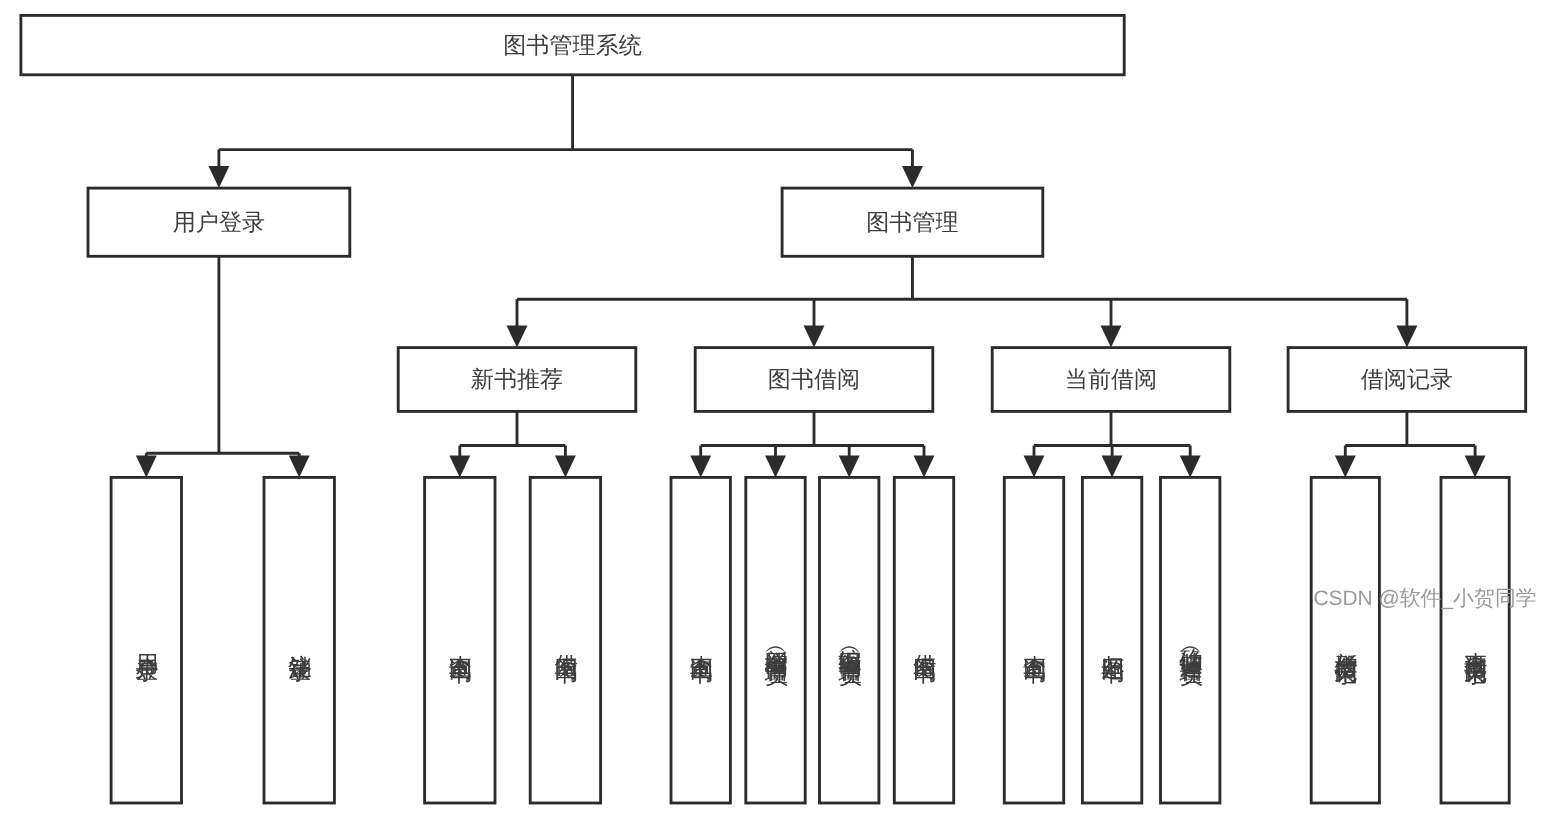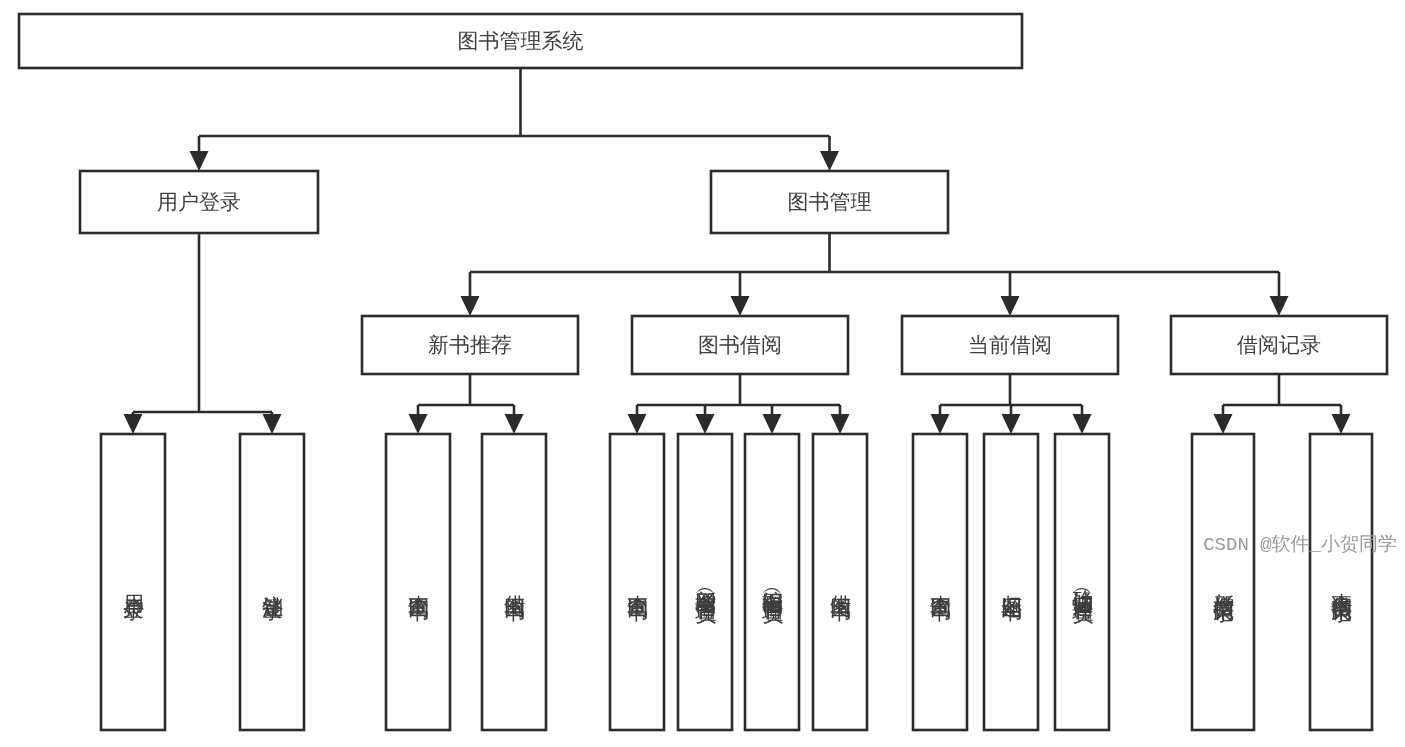--- a/index.html
+++ b/index.html
@@ -57,21 +57,21 @@
     line-height: 1.12;
     color: #3d3d3d;
     letter-spacing: 2px;
     white-space: nowrap;
     text-align: center;
   }
   .watermark {
     position: absolute;
     right: 8px;
     bottom: 6px;
-    font-family: Liberation Mono, monospace;
+    font-family: Liberation Sans, sans-serif;
     font-size: 19px;
     color: #9a9a9a;
     white-space: nowrap;
     pointer-events: none;
   }
 </style>
 </head>
 <body>
 
 <div id="diagram-root">

